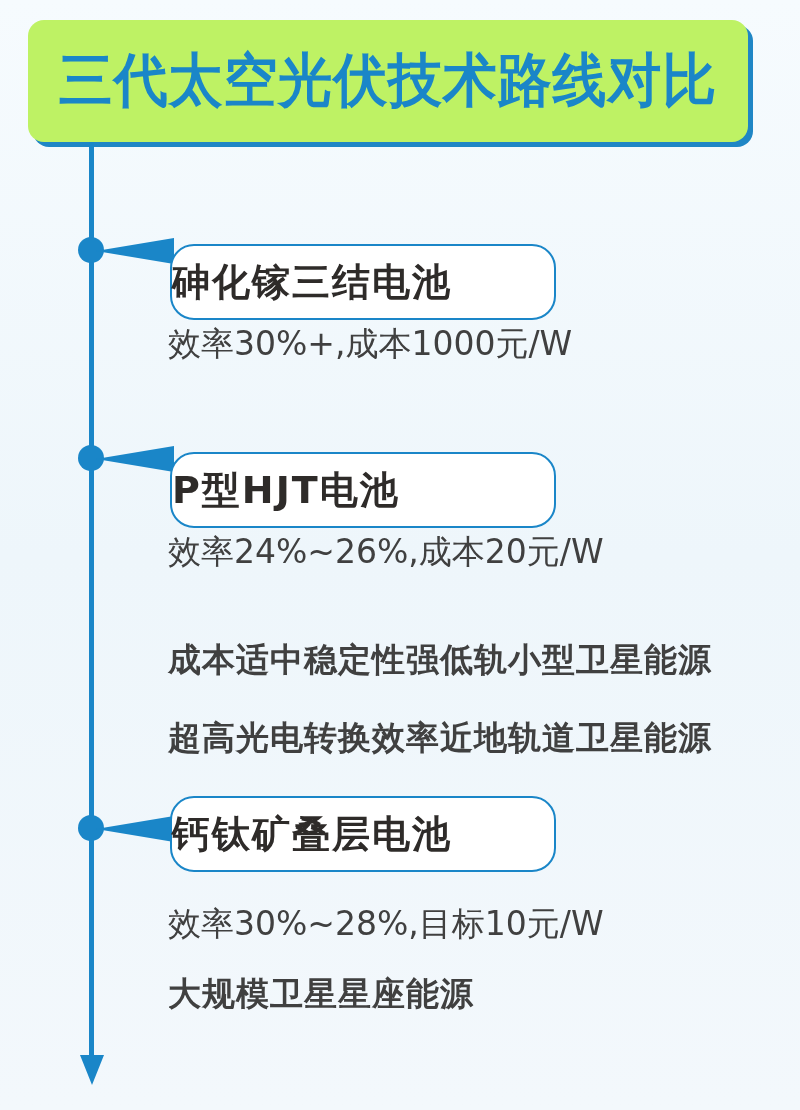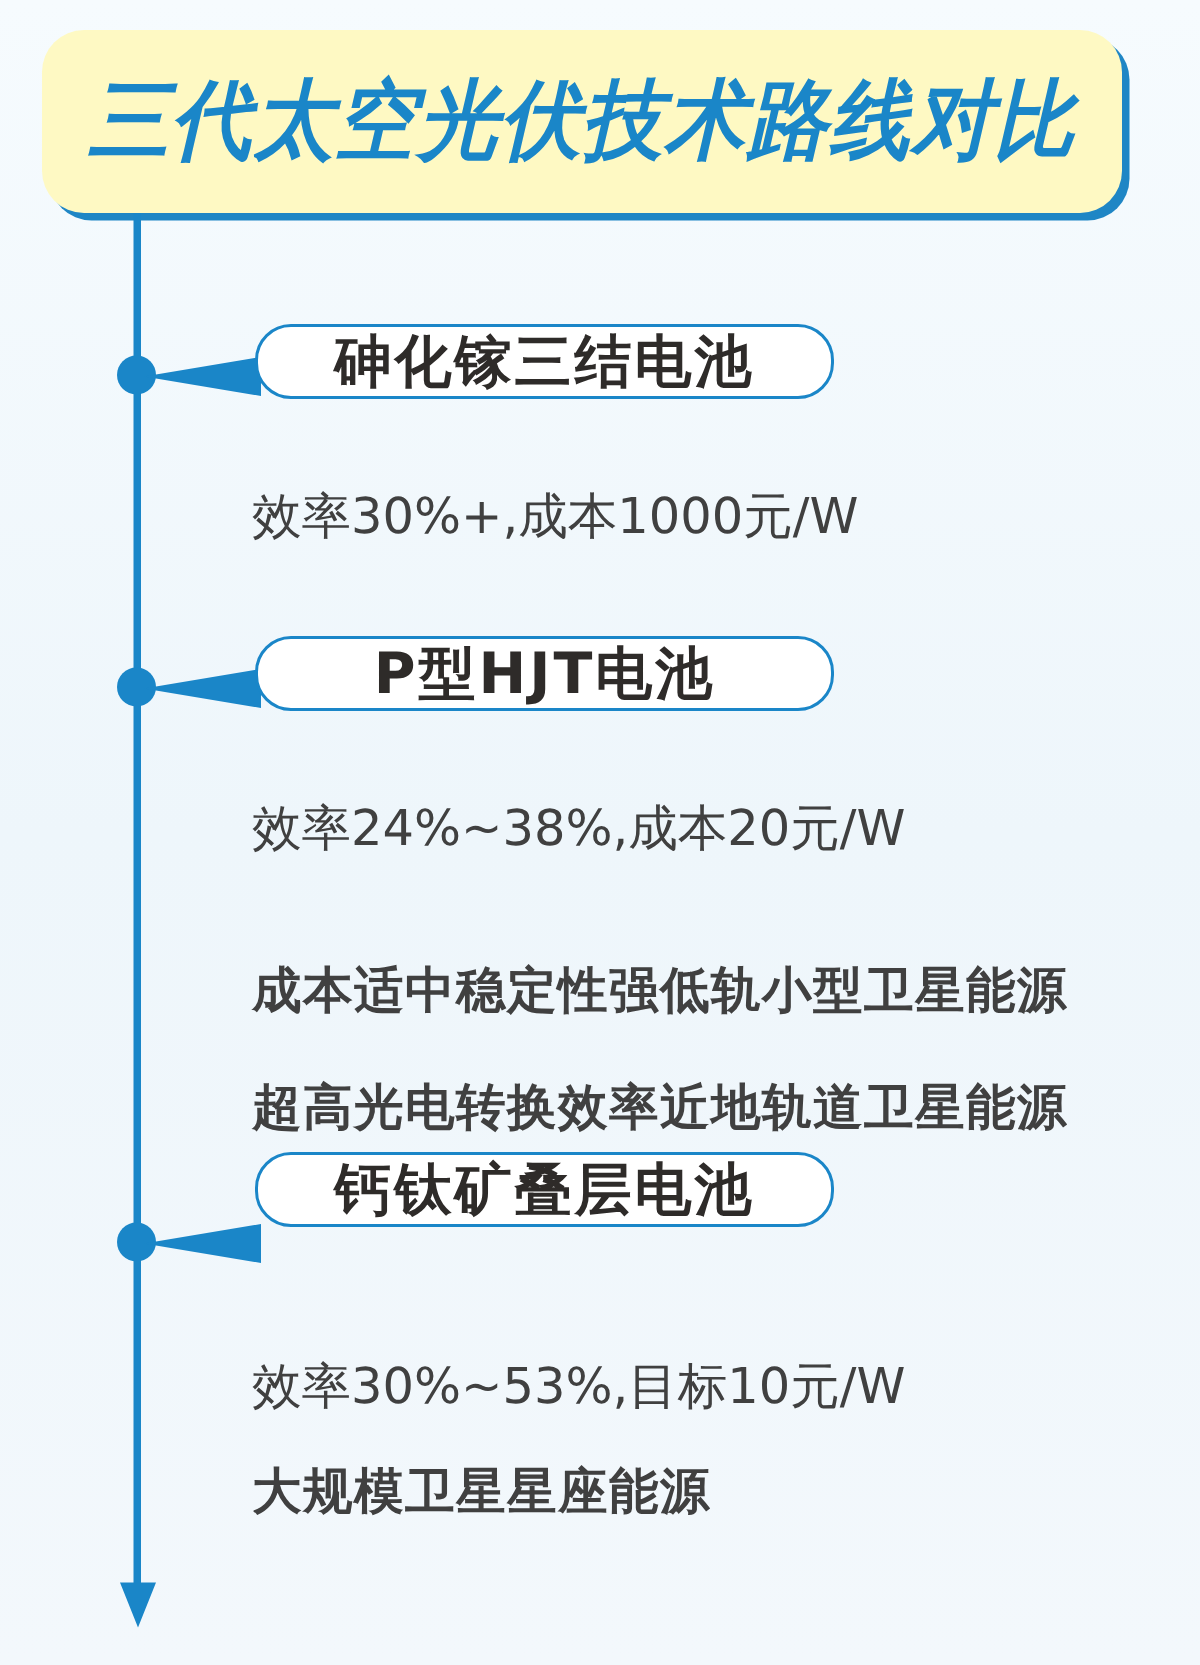--- a/index.html
+++ b/index.html
@@ -9,24 +9,24 @@
     body {
       background: linear-gradient(180deg, #f6fbfe 0%, #eef6fb 50%, #f3f8fc 100%);
       font-family: "DejaVu Sans", "Liberation Sans", sans-serif;
       color: #2e2b29;
       position: relative;
     }
     .title-box {
       position: absolute;
       left: 28px; top: 20px;
       width: 720px; height: 122px;
-      background: #fef9c3;
-      border-radius: 28px;
+      background: #bef264;
+      border-radius: 16px;
       box-shadow: 5px 5px 0 #1f86c5;
-      display: flex; align-items: center; justify-content: center; font-style: italic;
+      display: flex; align-items: center; justify-content: center;
     }
     .title-text {
       font-family: "DejaVu Sans", sans-serif;
       font-weight: bold;
       font-size: 58px;
       color: #1a86c8;
       letter-spacing: 1px;
       transform: scaleX(0.93);
       white-space: nowrap;
     }
@@ -50,25 +50,25 @@
       border-radius: 50%;
       background: #1a86c8;
     }
     .connector {
       position: absolute;
       width: 80px; height: 30px;
     }
     .stage-pill {
       position: absolute;
       left: 170px;
-      height: 50px;
+      height: 76px;
       background: #ffffff;
       border: 2.5px solid #1a86c8;
       border-radius: 24px;
-      display: flex; align-items: center; justify-content: center;
+      display: flex; align-items: center; justify-content: flex-start; margin-top: 28px;
     }
     .stage-label {
       font-size: 38px;
       font-weight: bold;
       color: #2e2b29;
       letter-spacing: 2px;
       white-space: nowrap;
     }
     .desc-line {
       position: absolute;
@@ -104,28 +104,28 @@
 </div>
 
 <div>
   <div class="node-dot" style="left:78px; top:445px;"></div>
   <svg class="connector" style="left:96px; top:444px;" viewBox="0 0 80 30">
     <polygon points="0,15 78,2 78,28" fill="#1a86c8"></polygon>
   </svg>
   <div class="stage-pill" style="top:424px; width:386px;">
     <span class="stage-label">P型HJT电池</span>
   </div>
-  <div class="desc-line" style="top:530px;">效率24%~38%,成本20元/W</div>
+  <div class="desc-line" style="top:530px;">效率24%~26%,成本20元/W</div>
   <div class="desc-line bold" style="top:638px;">成本适中稳定性强低轨小型卫星能源</div>
   <div class="desc-line bold" style="top:716px;">超高光电转换效率近地轨道卫星能源</div>
 </div>
 
 <div>
   <div class="node-dot" style="left:78px; top:815px;"></div>
   <svg class="connector" style="left:96px; top:814px;" viewBox="0 0 80 30">
     <polygon points="0,15 78,2 78,28" fill="#1a86c8"></polygon>
   </svg>
   <div class="stage-pill" style="top:768px; width:386px;">
     <span class="stage-label">钙钛矿叠层电池</span>
   </div>
-  <div class="desc-line" style="top:902px;">效率30%~53%,目标10元/W</div>
+  <div class="desc-line" style="top:902px;">效率30%~28%,目标10元/W</div>
   <div class="desc-line bold" style="top:972px;font-family:Liberation Mono, monospace;">大规模卫星星座能源</div>
 </div>
 
 </body></html>

